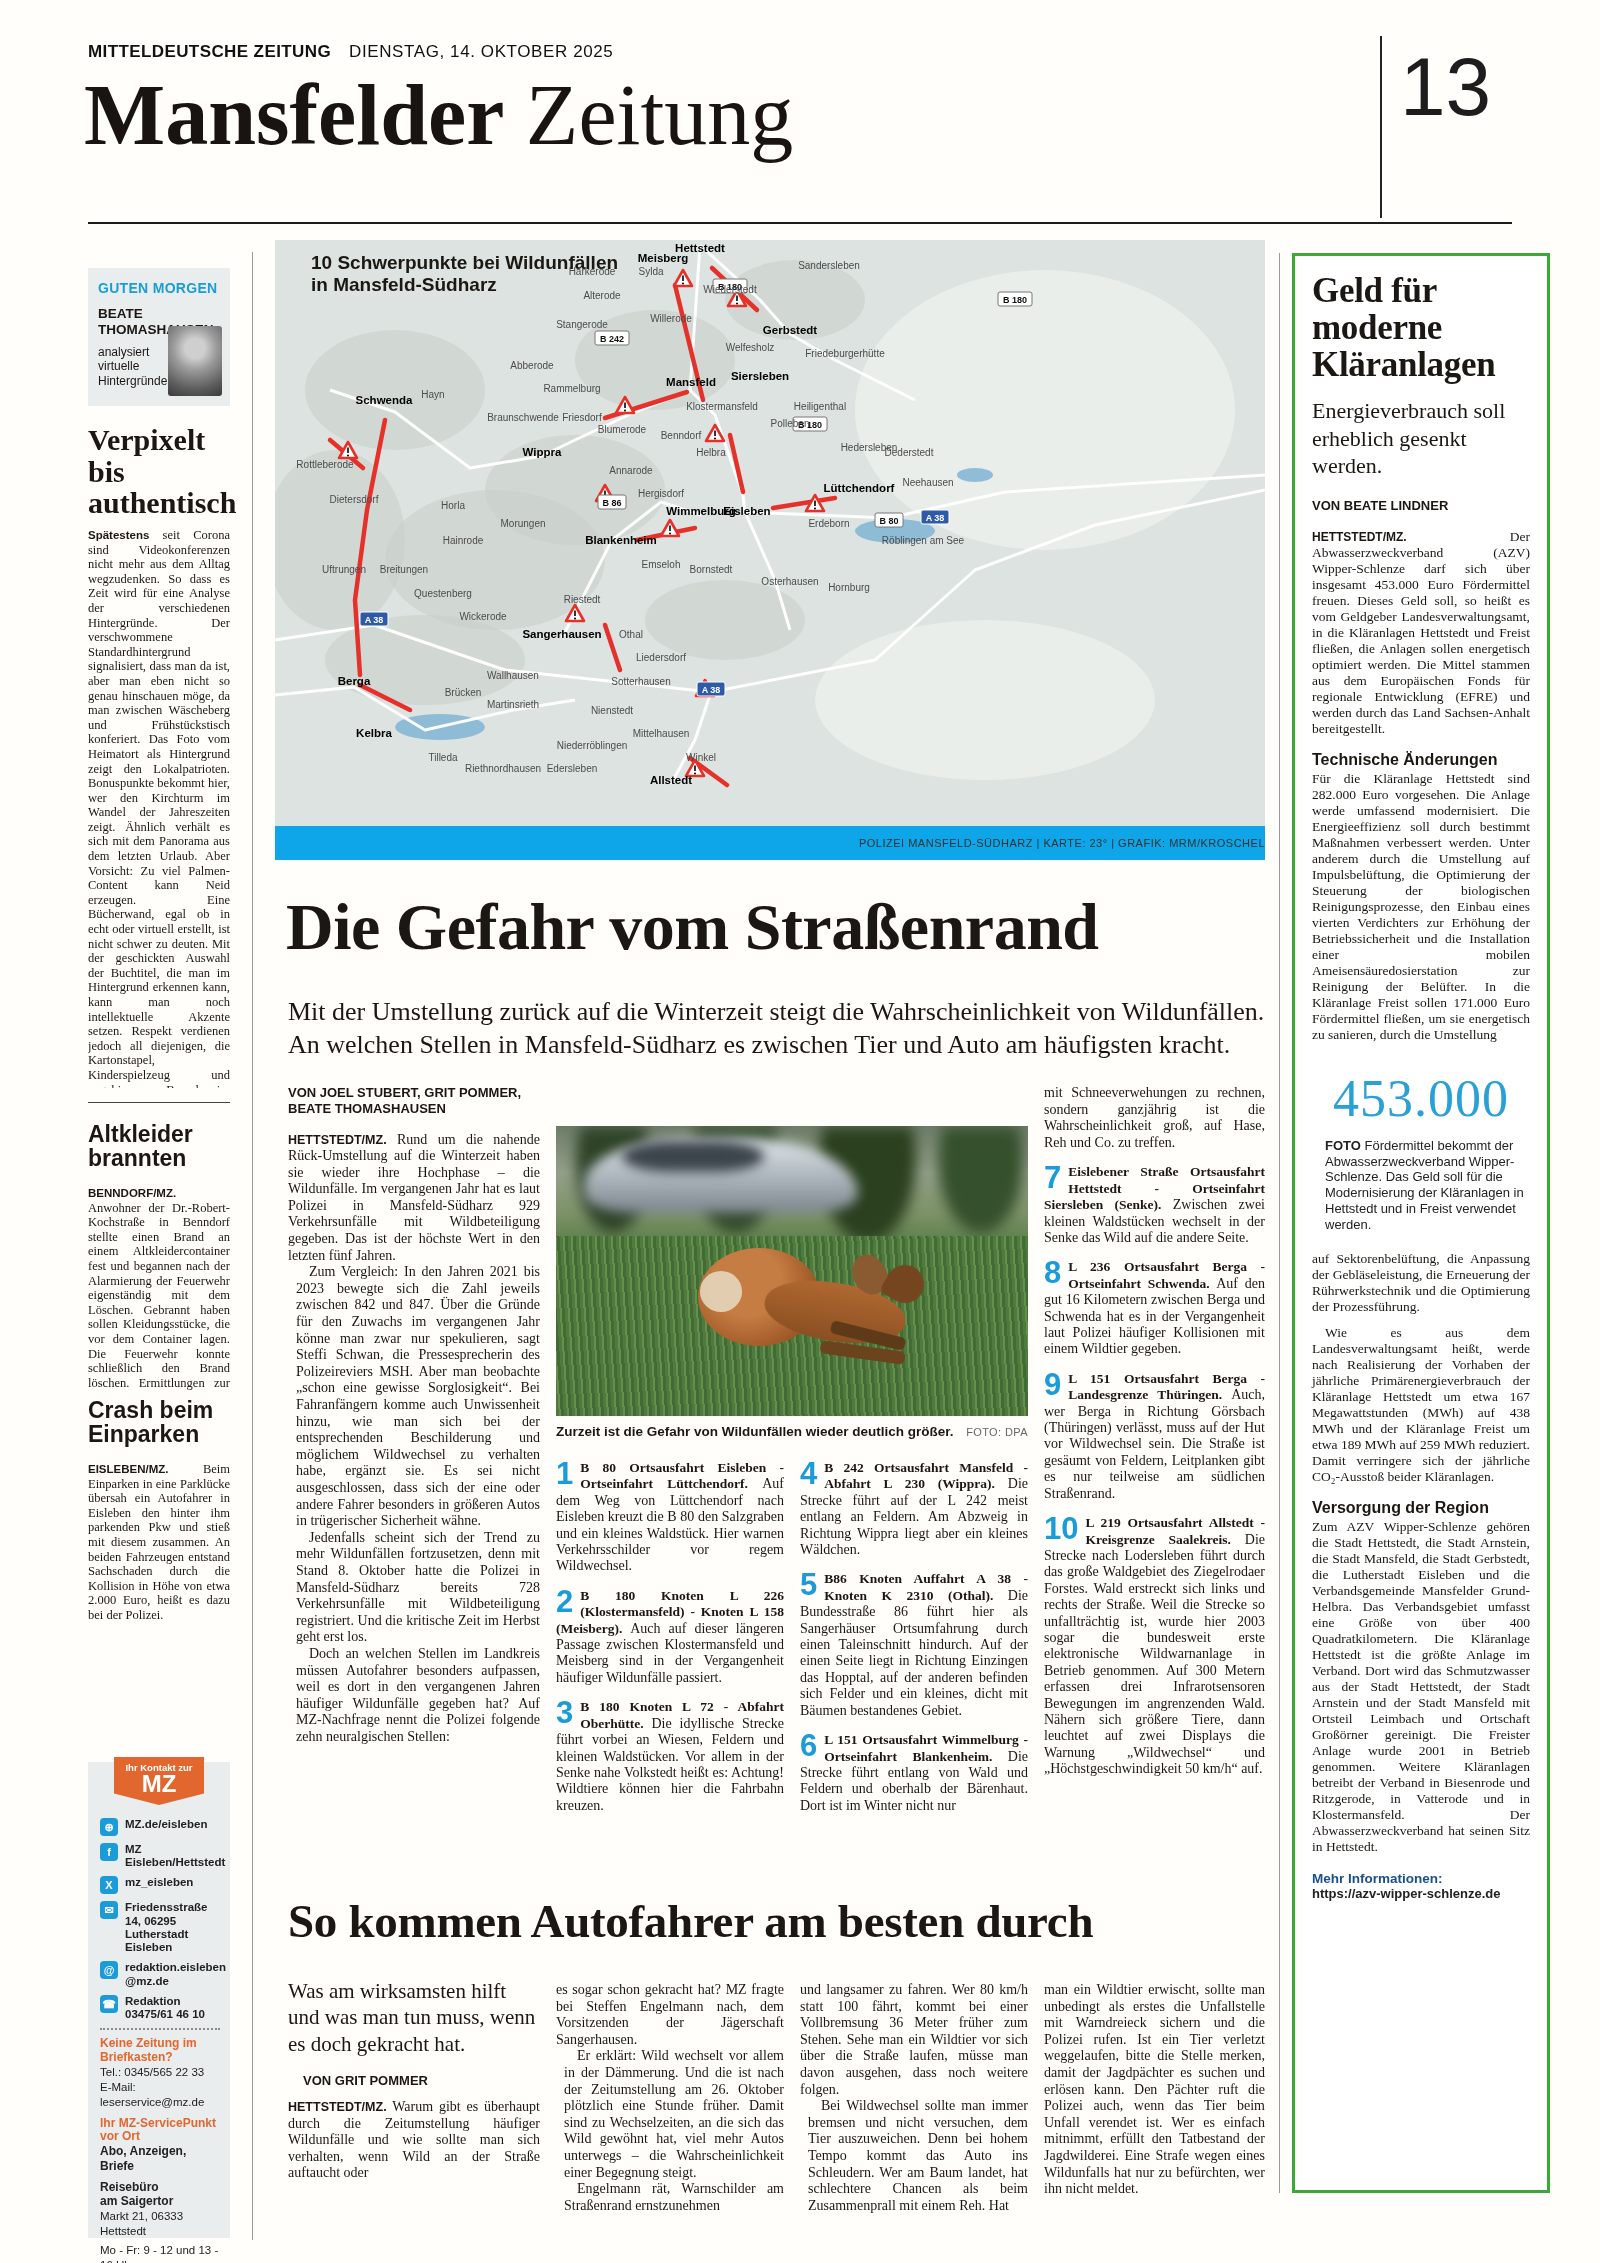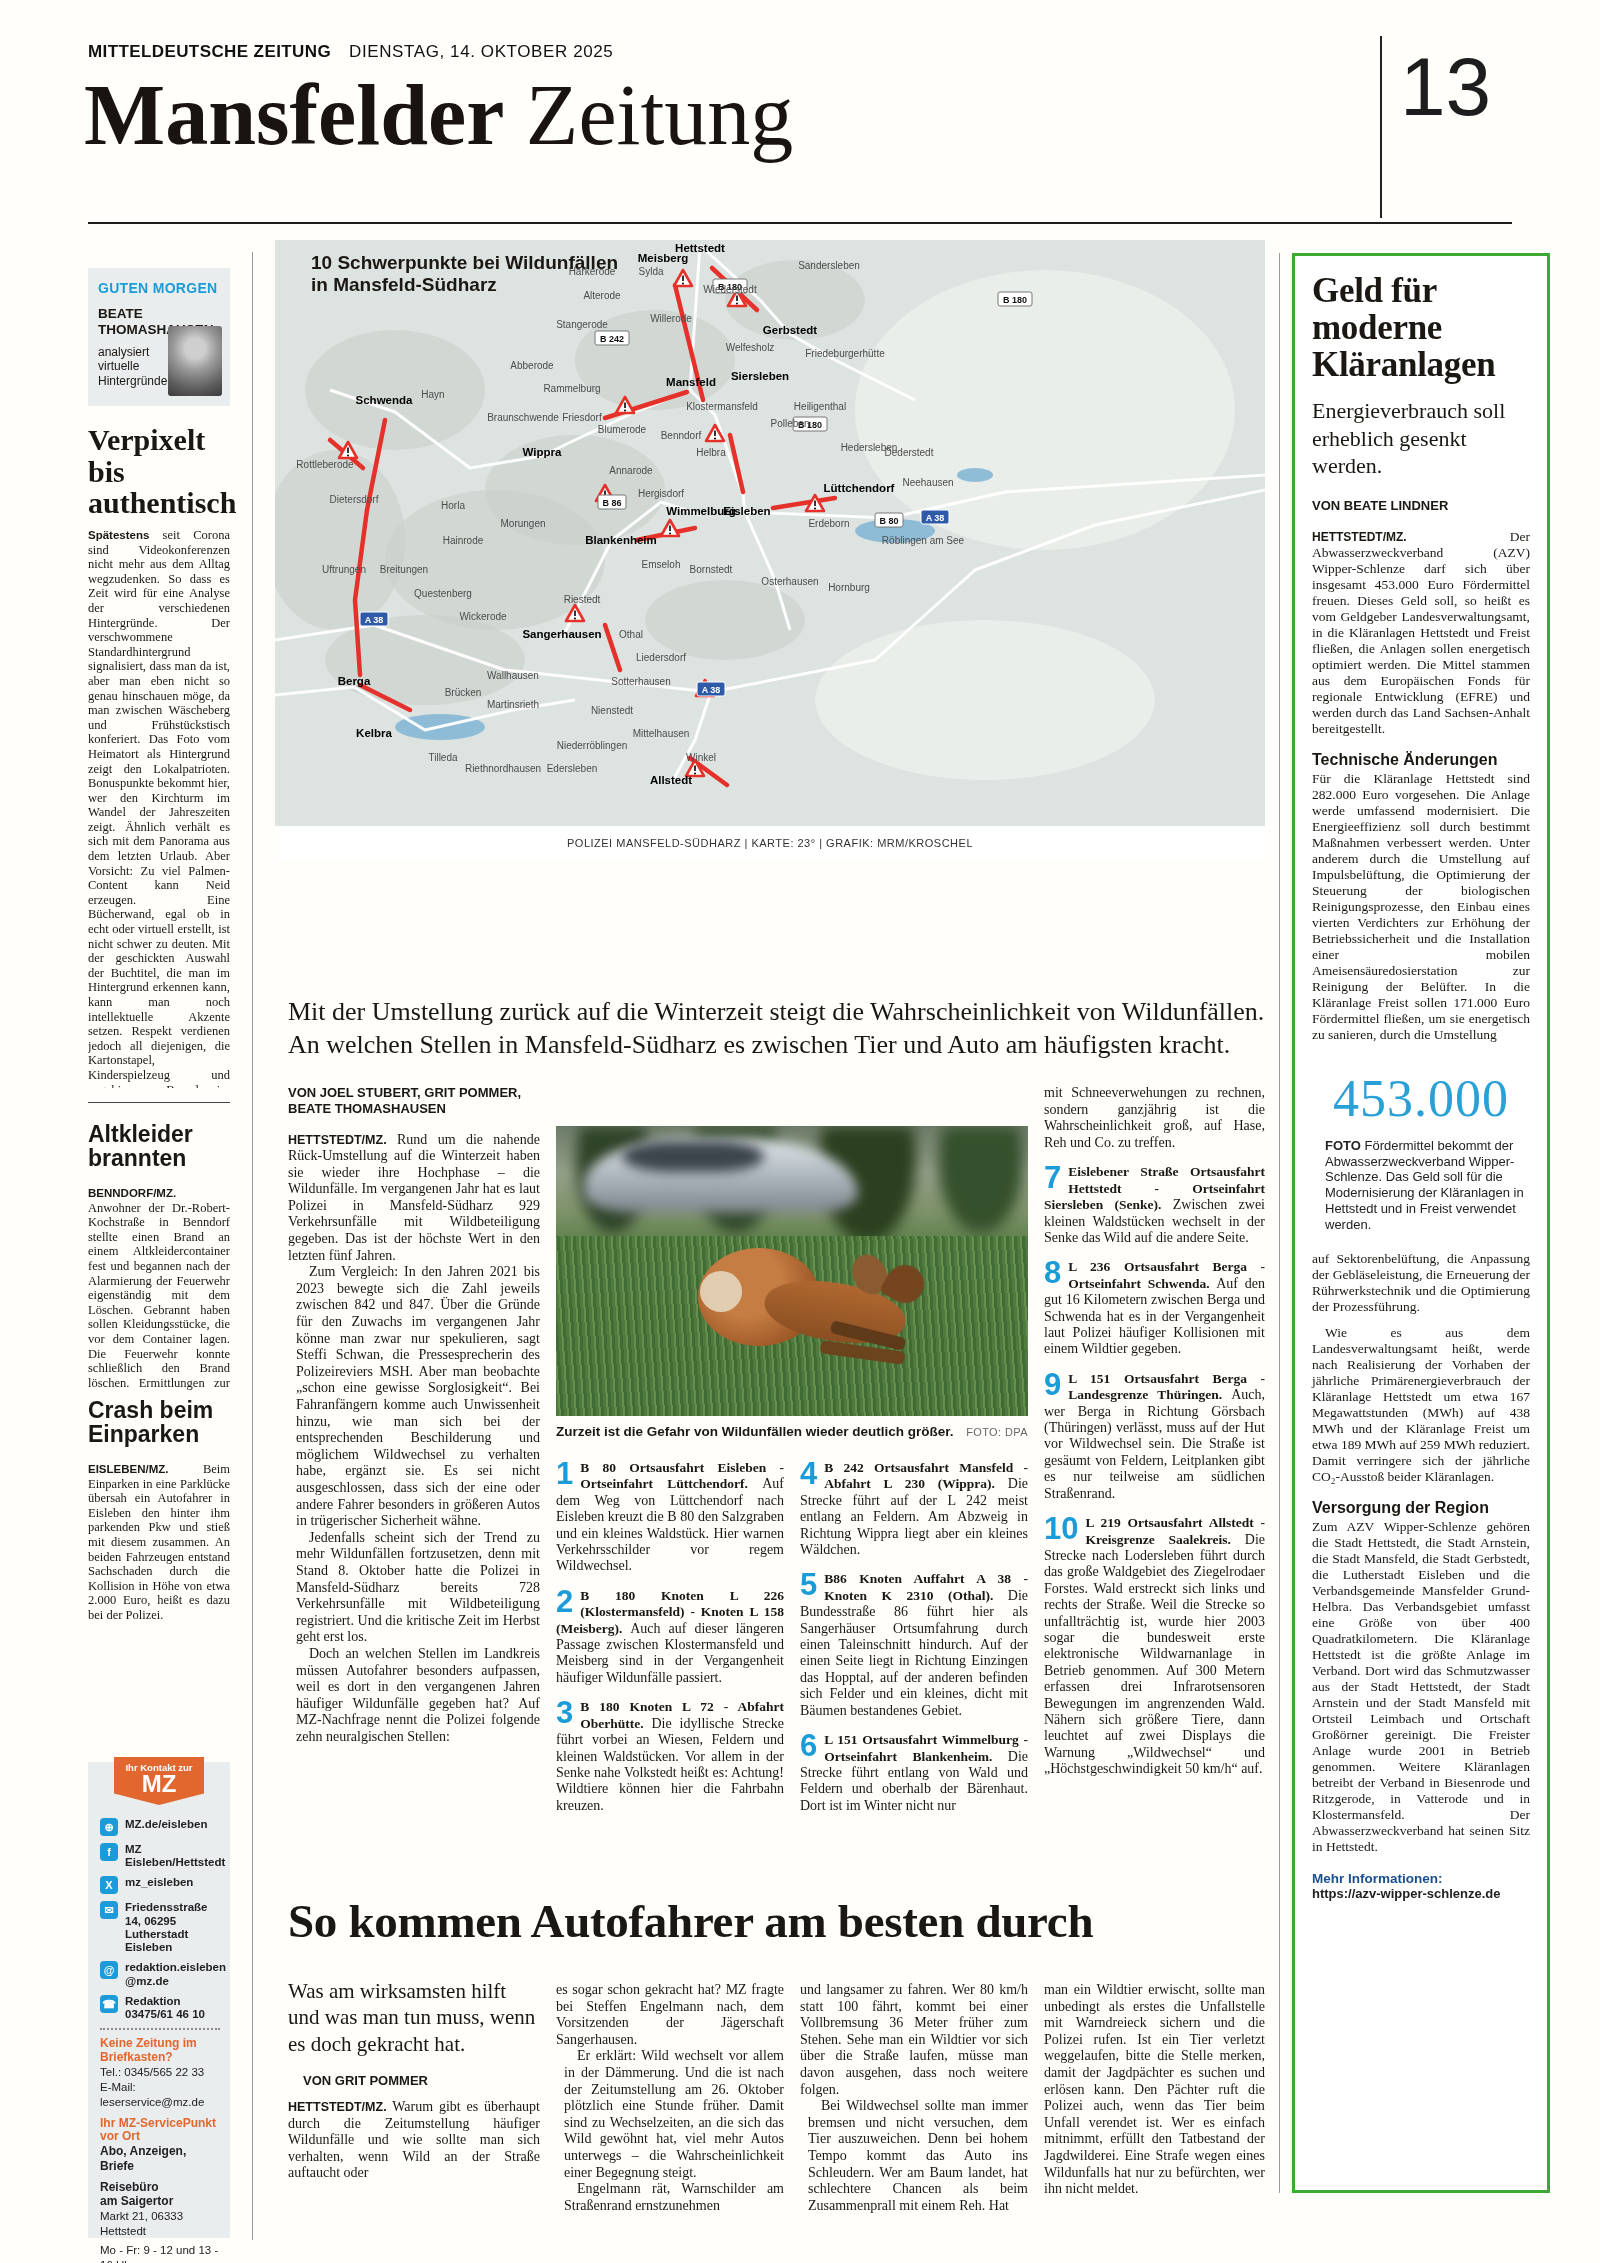--- a/index.html
+++ b/index.html
@@ -40,22 +40,22 @@
   .ct-text{font:700 11.5px "Liberation Sans",sans-serif;line-height:1.15;white-space:pre-line;color:#222;}
   .ct-dots{border-top:2px dotted #8a8a8a;margin:6px 0 7px;}
   .ct-orange{font:700 12px "Liberation Sans",sans-serif;color:#e2672f;line-height:1.15;}
   .ct-plain{font:400 11.5px "Liberation Sans",sans-serif;line-height:1.3;color:#222;}
   .ct-bold{font:700 12px "Liberation Sans",sans-serif;line-height:1.2;color:#222;white-space:pre-line;}
 
   
   .map-block{background:#dce3e0;}
   .map-title{position:absolute;left:36px;top:12px;font:700 19px "Liberation Sans",sans-serif;
       line-height:1.15;white-space:pre-line;z-index:5;}
-  .map-caption{position:absolute;left:0;bottom:0;width:100%;height:34px;background:#ffffff;
-      font:400 11px "Liberation Sans",sans-serif;letter-spacing:.5px;color:#333;text-align:center;line-height:34px;}
+  .map-caption{position:absolute;left:0;bottom:0;width:100%;height:34px;background:#0ea5e9;
+      font:400 11px "Liberation Sans",sans-serif;letter-spacing:.5px;color:#333;text-align:right;line-height:34px;}
   svg text{font-family:"Liberation Sans",sans-serif;}
 
   
   .headline{font:700 66px "Liberation Serif",serif;letter-spacing:-.5px;line-height:1;}
   .subtitle{font:400 26px "Liberation Serif",serif;line-height:1.25;}
   .byline{font:700 13px "Liberation Sans",sans-serif;line-height:1.25;margin-bottom:14px;}
   .col{overflow:hidden;}
   .bp{font:400 14px "Liberation Serif",serif;line-height:16.6px;text-align:justify;hyphens:auto;margin:0;}
   .bp b.lead{font-family:"Liberation Sans",sans-serif;font-size:12.5px;}
   .ind{text-indent:13px;margin-left:8px;}
@@ -349,20 +349,21 @@
           <text x="168" y="521" text-anchor="middle" font-size="10" font-weight="normal" fill="#4c4c4c">Tilleda</text>
           <text x="228" y="532" text-anchor="middle" font-size="10" font-weight="normal" fill="#4c4c4c">Riethnordhausen</text>
           <text x="297" y="532" text-anchor="middle" font-size="10" font-weight="normal" fill="#4c4c4c">Edersleben</text>
           <text x="317" y="509" text-anchor="middle" font-size="10" font-weight="normal" fill="#4c4c4c">Niederröblingen</text>
           <text x="396" y="544" text-anchor="middle" font-size="11.5" font-weight="bold" fill="#000">Allstedt</text>
           <text x="426" y="521" text-anchor="middle" font-size="10" font-weight="normal" fill="#4c4c4c">Winkel</text>
         </svg></div>
     <div class="map-caption">POLIZEI MANSFELD-SÜDHARZ | KARTE: 23° | GRAFIK: MRM/KROSCHEL</div>
   </div>
 
+  <div class="abs headline" style="left:286px;top:894px;width:1000px;">Die Gefahr vom Straßenrand</div>
   <div class="abs subtitle" style="left:288px;top:996px;width:980px;">Mit der Umstellung zurück auf die Winterzeit steigt die Wahrscheinlichkeit von Wildunfällen. An welchen Stellen in Mansfeld-Südharz es zwischen Tier und Auto am häufigsten kracht.</div>
 
   <div class="abs col" style="left:288px;top:1085px;width:252px;height:812px;">
     <div class="byline">VON JOEL STUBERT, GRIT POMMER, BEATE THOMASHAUSEN</div>
     <p class="bp"><b class="lead">HETTSTEDT/MZ.</b><span> Rund um die nahende Rück-Umstellung auf die Winterzeit haben sie wieder ihre Hochphase – die Wildunfälle. Im vergangenen Jahr hat es laut Polizei in Mansfeld-Südharz 929 Verkehrsunfälle mit Wildbeteiligung gegeben. Das ist der höchste Wert in den letzten fünf Jahren.</span></p>
     <p class="bp ind">Zum Vergleich: In den Jahren 2021 bis 2023 bewegte sich die Zahl jeweils zwischen 842 und 847. Über die Gründe für den Zuwachs im vergangenen Jahr könne man zwar nur spekulieren, sagt Steffi Schwan, die Pressesprecherin des Polizeireviers MSH. Aber man beobachte „schon eine gewisse Sorglosigkeit“. Bei Fahranfängern komme auch Unwissenheit hinzu, wie man sich bei der entsprechenden Beschilderung und möglichem Wildwechsel zu verhalten habe, ergänzt sie. Es sei nicht ausgeschlossen, dass sich der eine oder andere Fahrer besonders in größeren Autos in trügerischer Sicherheit wähne.</p>
     <p class="bp ind">Jedenfalls scheint sich der Trend zu mehr Wildunfällen fortzusetzen, denn mit Stand 8. Oktober hatte die Polizei in Mansfeld-Südharz bereits 728 Verkehrsunfälle mit Wildbeteiligung registriert. Und die kritische Zeit im Herbst geht erst los.</p>
     <p class="bp ind">Doch an welchen Stellen im Landkreis müssen Autofahrer besonders aufpassen, weil es dort in den vergangenen Jahren häufiger Wildunfälle gegeben hat? Auf MZ-Nachfrage nennt die Polizei folgende zehn neuralgischen Stellen:</p>
   </div>
 

